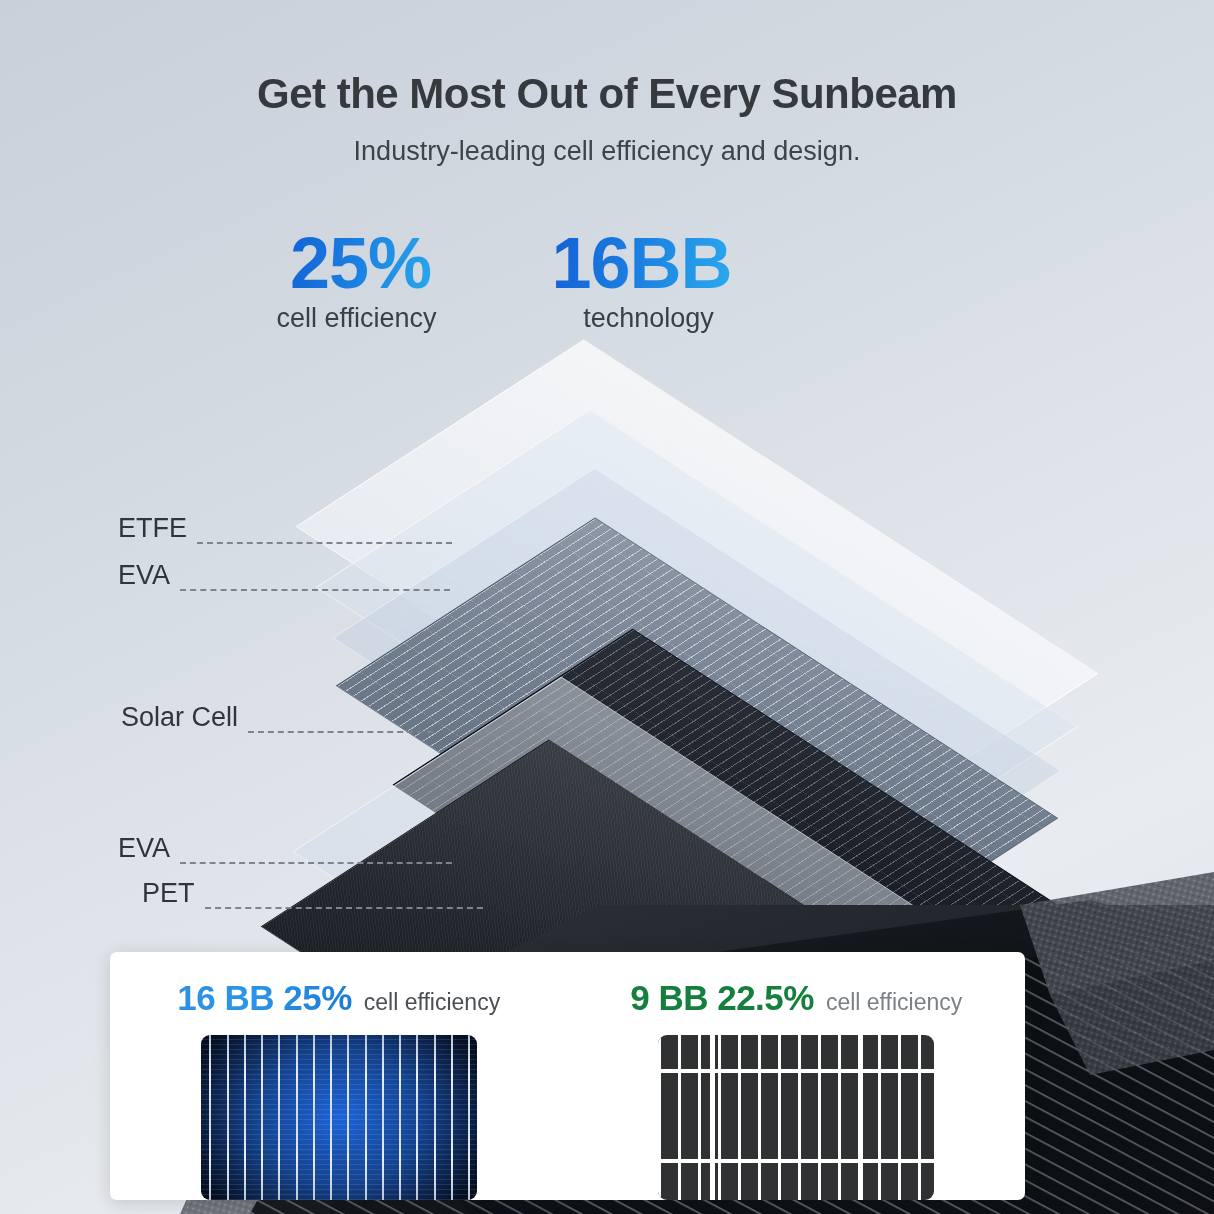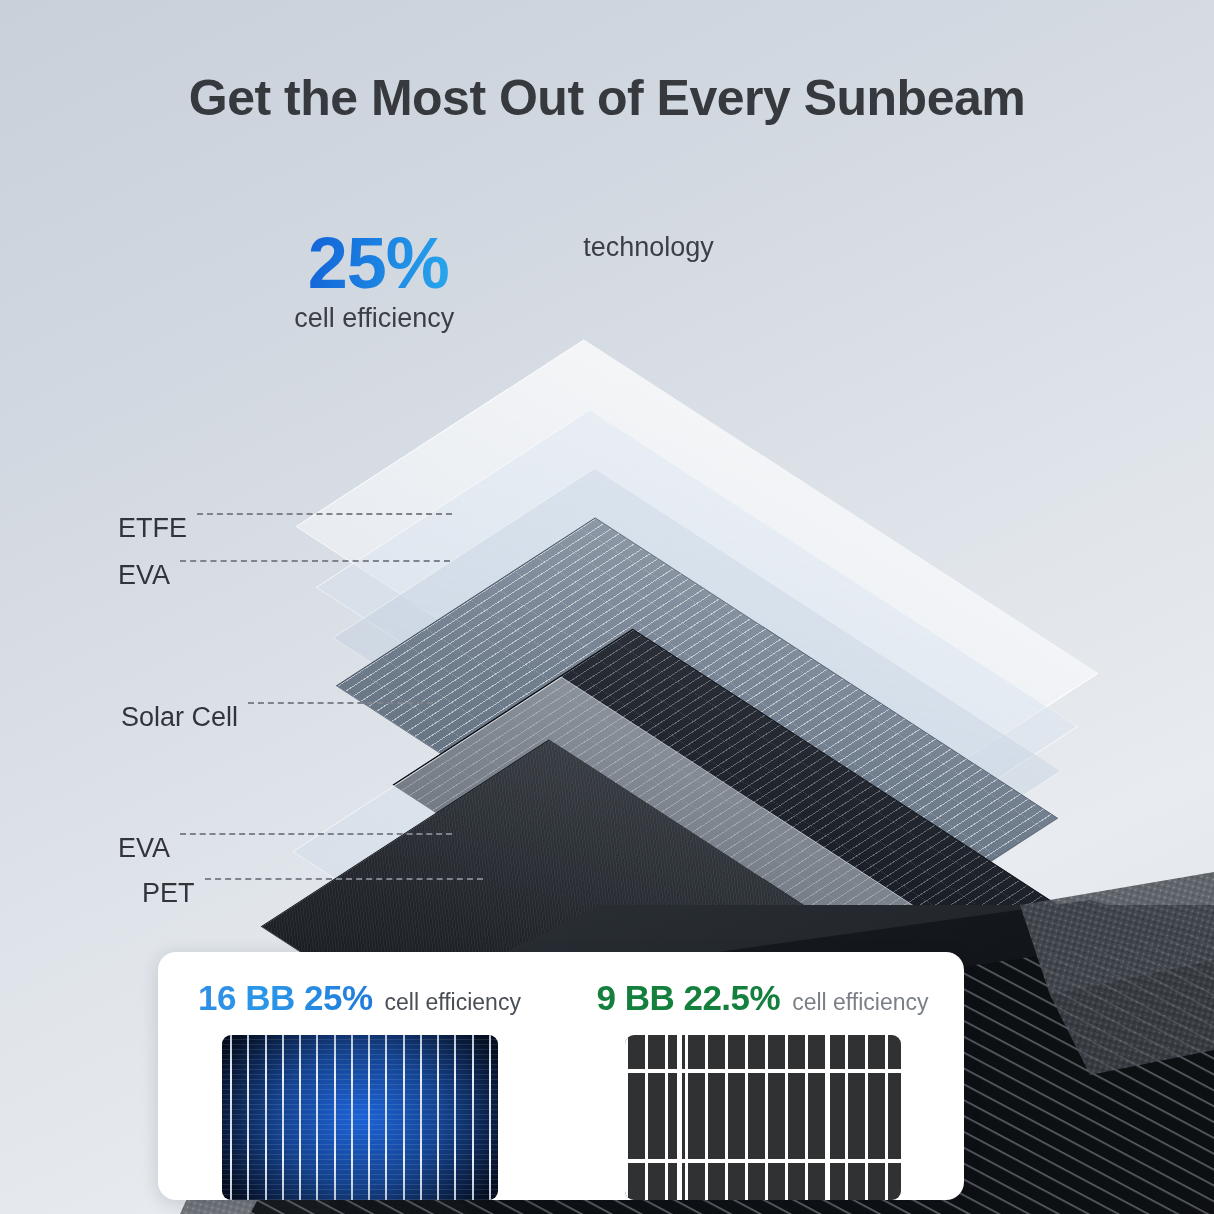--- a/index.html
+++ b/index.html
@@ -6,21 +6,21 @@
   html, body { width:1214px; height:1214px; }
   body {
     font-family: "Liberation Sans", sans-serif;
     position:relative; overflow:hidden;
     background: linear-gradient(155deg, #c9d0da 0%, #d3d9e1 28%, #dfe4ea 55%, #e8ebef 75%, #dde2e9 100%);
   }
 
   
   #header { position:absolute; top:0; left:0; width:1214px; text-align:center; z-index:40; }
   #title {
-    margin-top:72px; font-size:50px; font-weight:bold; color:#36393d;
+    margin-top:72px; font-size:42px; font-weight:bold; color:#36393d;
     letter-spacing:-0.5px; line-height:1.05;
   }
   #subtitle { margin-top:20px; font-size:27px; color:#3f434a; font-weight:400; }
 
   
   #stats {
     position:absolute; top:228px; left:0; width:1016px;
     display:flex; justify-content:center; gap:115px; z-index:40;
   }
   .stat { text-align:center; }
@@ -53,38 +53,37 @@
   }
   .noise {
     position:absolute; inset:0; opacity:.5;
     background-image:
       repeating-linear-gradient(57deg, rgba(255,255,255,.10) 0 1px, transparent 1px 3px),
       repeating-linear-gradient(-37deg, rgba(0,0,0,.18) 0 1px, transparent 1px 4px);
   }
 
   
   #labels { position:absolute; inset:0; z-index:45; }
-  .leader { position:absolute; display:flex; align-items:flex-start; }
+  .leader { position:absolute; display:flex; align-items:flex-end; }
   .leader-text {
     font-size:27px; color:#31343a; white-space:nowrap; font-weight:400;
   }
   .leader-line {
     height:0; border-top:2px dashed #7e838c; margin-left:10px;
   }
 
   
   #panel-photo { position:absolute; inset:0; z-index:20; pointer-events:none; }
 
   
   #compare-card {
-    position:absolute; left:110px; top:952px; width:806px; height:248px;
-    background:#fff; border-radius:18px; z-index:60;
+    position:absolute; left:110px; top:952px; width:915px; height:248px;
+    background:#fff; border-radius:7px; z-index:60;
     box-shadow:0 3px 18px rgba(20,28,45,.16);
     display:flex;
-    margin-left:48px;
   }
   .cmp { flex:1; padding-top:26px; display:flex; flex-direction:column; align-items:center; }
   .cmp-head { display:flex; align-items:baseline; white-space:nowrap; }
   .cmp-big { font-size:35px; font-weight:bold; letter-spacing:-0.5px; }
   .cmp-big.blue {
     background: linear-gradient(100deg, #2f8fe4 0%, #2a96e8 40%, #1f7ad9 100%);
     -webkit-background-clip:text; background-clip:text;
     -webkit-text-fill-color:transparent; color:#2a8fe4;
   }
   .cmp-big.dark { color:#15803d; }
@@ -181,28 +180,30 @@
   <polygon points="660,960 1090,900 1214,935 1214,1214 470,1214" fill="url(#pnlB)"></polygon>
   <polygon points="735,1000 1214,930 1214,1214 560,1214" fill="url(#stripes)" opacity=".92"></polygon>
   <polygon points="1020,905 1214,872 1214,960 1050,995" fill="url(#grit)" opacity=".85"></polygon>
   <polygon points="1050,995 1214,958 1214,1050 1090,1075" fill="url(#grit)" opacity=".7"></polygon>
   <polygon points="200,1170 400,1125 470,1214 180,1214" fill="url(#grit)" opacity=".75"></polygon>
   <polygon points="300,1120 760,1040 980,1214 250,1214" fill="url(#stripes)" opacity=".9"></polygon>
 </svg>
 
 <div id="header">
   <h1 id="title">Get the Most Out of Every Sunbeam</h1>
+  <p id="subtitle">Industry-leading cell efficiency and design.</p>
 </div>
 
 <div id="stats">
   <div class="stat" id="stat-0">
     <div class="stat-value">25%</div>
     <div class="stat-label">cell efficiency</div>
   </div>
   <div class="stat" id="stat-1">
+    <div class="stat-value">16BB</div>
     <div class="stat-label">technology</div>
   </div>
 </div>
 
 <div id="labels">
 
   <div class="leader" style="left:118px; top:513px;">
     <span class="leader-text">ETFE</span>
     <span class="leader-line" style="width:255px;"></span>
   </div>

